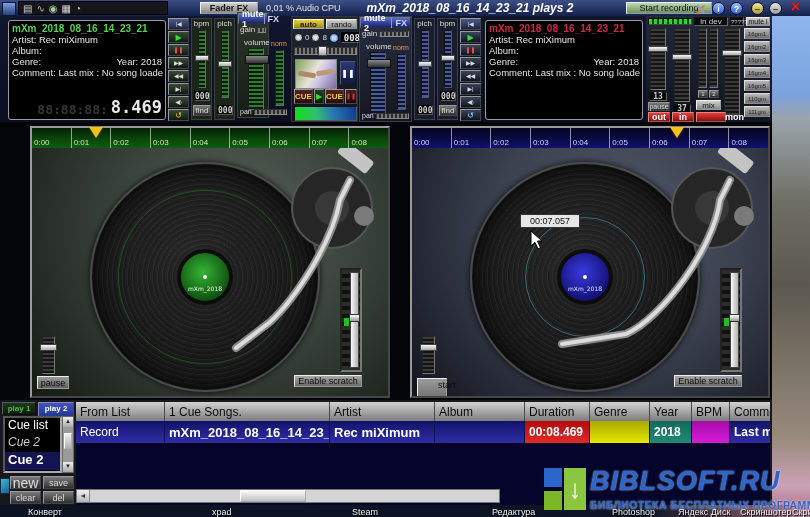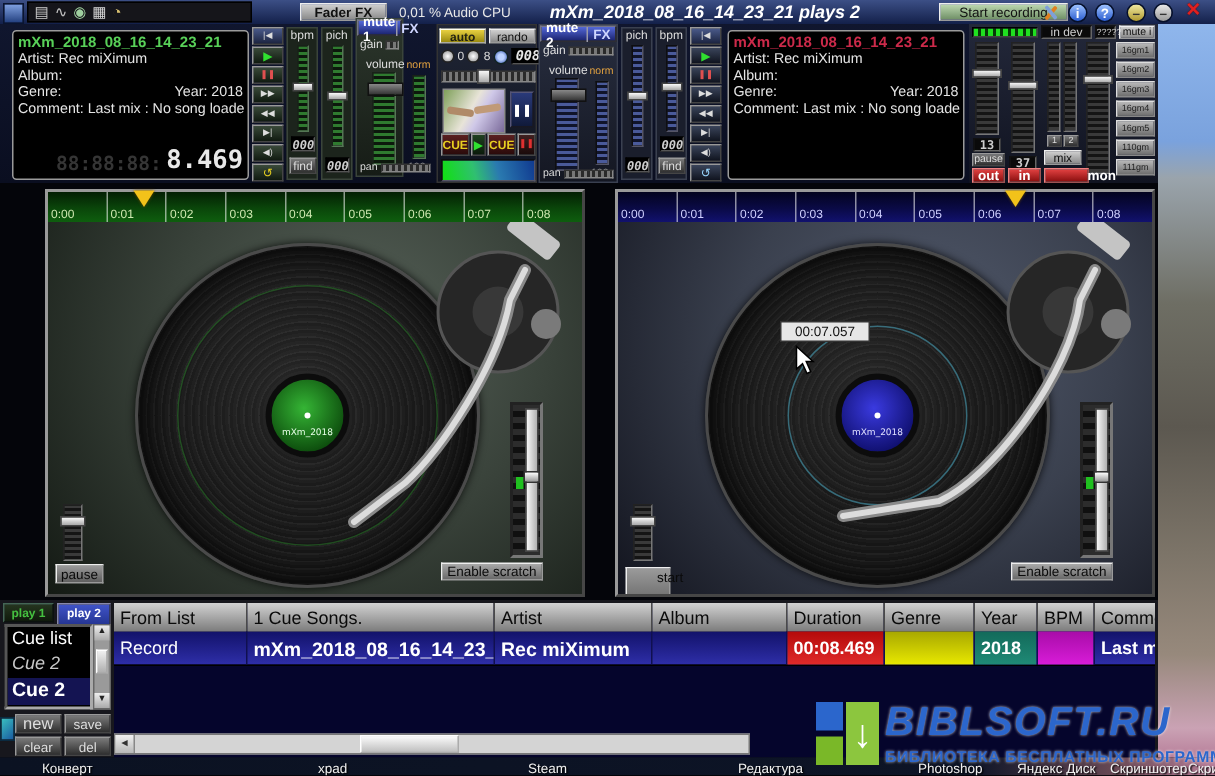--- a/index.html
+++ b/index.html
@@ -9,21 +9,21 @@
   
   .btn{background:linear-gradient(#7a7a7a,#2f2f2f);border:1px outset #999;color:#ddd;
        font-size:8px;text-align:center;box-sizing:border-box;cursor:default;}
   .graybtn{background:linear-gradient(#cfcfcf,#8a8a8a);border:1px outset #eee;color:#111;
        font-size:9px;text-align:center;box-sizing:border-box;}
   .redbtn{background:linear-gradient(#e04040,#8a0f0f);border:1px outset #f08080;color:#fff;
        font-size:9px;font-weight:bold;text-align:center;box-sizing:border-box;}
   .sunk{background:#0a0a0a;border:1px inset #666;color:#ccc;font-size:8px;text-align:center;box-sizing:border-box;}
   
   .led{font-family:"DejaVu Sans Mono",monospace;font-weight:bold;}
-  .ledbox{background:#000;border:1px inset #555;box-sizing:border-box;font-style:italic;}
+  .ledbox{background:#000;border:1px inset #555;box-sizing:border-box;}
   
   .vtrack{background:repeating-linear-gradient(180deg,#3a3a3a 0 2px,#141414 2px 4px);
           border:1px inset #777;box-sizing:border-box;}
   .vtrack-grn{background:repeating-linear-gradient(180deg,#2f7a2f 0 2px,#0c180c 2px 4px);
           border:1px inset #557755;box-sizing:border-box;}
   .vtrack-blu{background:repeating-linear-gradient(180deg,#4a5a9a 0 2px,#10142a 2px 4px);
           border:1px inset #556;box-sizing:border-box;}
   .thumb{background:linear-gradient(#fafafa,#a8a8a8);border:1px solid #444;box-sizing:border-box;}
   .htrack{background:repeating-linear-gradient(90deg,#777 0 2px,#2a2a2a 2px 4px);
           border:1px inset #888;box-sizing:border-box;}
@@ -396,21 +396,21 @@
       <div class="cueitem" style="color:#fff;font-size:12px;height:17px;">Cue list</div>
       <div class="cueitem" style="color:#c8c8c8;font-size:12px;font-style:italic;height:17px;">Cue 2</div>
       <div class="cueitem" style="color:#fff;font-size:13px;font-weight:bold;background:#141452;height:18px;">Cue 2</div>
     </div>
     <div class="ab" style="left:62px;top:16px;width:12px;height:57px;background:#9a9a9a;border:1px solid #666;box-sizing:border-box;">
       <div style="height:10px;background:linear-gradient(#eee,#aaa);font-size:6px;text-align:center;line-height:9px;color:#222;">▲</div>
       <div style="height:14px;margin:6px 1px 0;background:linear-gradient(#f0f0f0,#b0b0b0);border:1px outset #fff;"></div>
       <div style="position:absolute;bottom:0;width:100%;height:10px;background:linear-gradient(#eee,#aaa);font-size:6px;text-align:center;line-height:9px;color:#222;">▼</div>
     </div>
     <div class="ab" style="left:0px;top:78px;width:8px;height:14px;background:linear-gradient(135deg,#3ac0c0,#1a5aa0);border:1px solid #0a2a40;"></div>
-    <div class="ab btn" style="left:10px;top:76px;width:31px;height:13px;line-height:12px;font-size:11px;">new</div>
+    <div class="ab btn" style="left:10px;top:76px;width:31px;height:13px;line-height:12px;font-size:14px;">new</div>
     <div class="ab btn" style="left:43px;top:76px;width:31px;height:13px;line-height:12px;font-size:9px;">save</div>
     <div class="ab btn" style="left:10px;top:91px;width:31px;height:13px;line-height:12px;font-size:9px;">clear</div>
     <div class="ab btn" style="left:43px;top:91px;width:31px;height:13px;line-height:12px;font-size:9px;">del</div>
 
     <div class="ab" style="left:76px;top:2px;width:694px;height:103px;background:#05052c;overflow:hidden;">
       <div style="display:flex;height:19px;">
         <div class="th" style="width:89px;">From List</div>
         <div class="th" style="width:165px;">1 Cue Songs.</div>
         <div class="th" style="width:105px;">Artist</div>
         <div class="th" style="width:90px;">Album</div>

